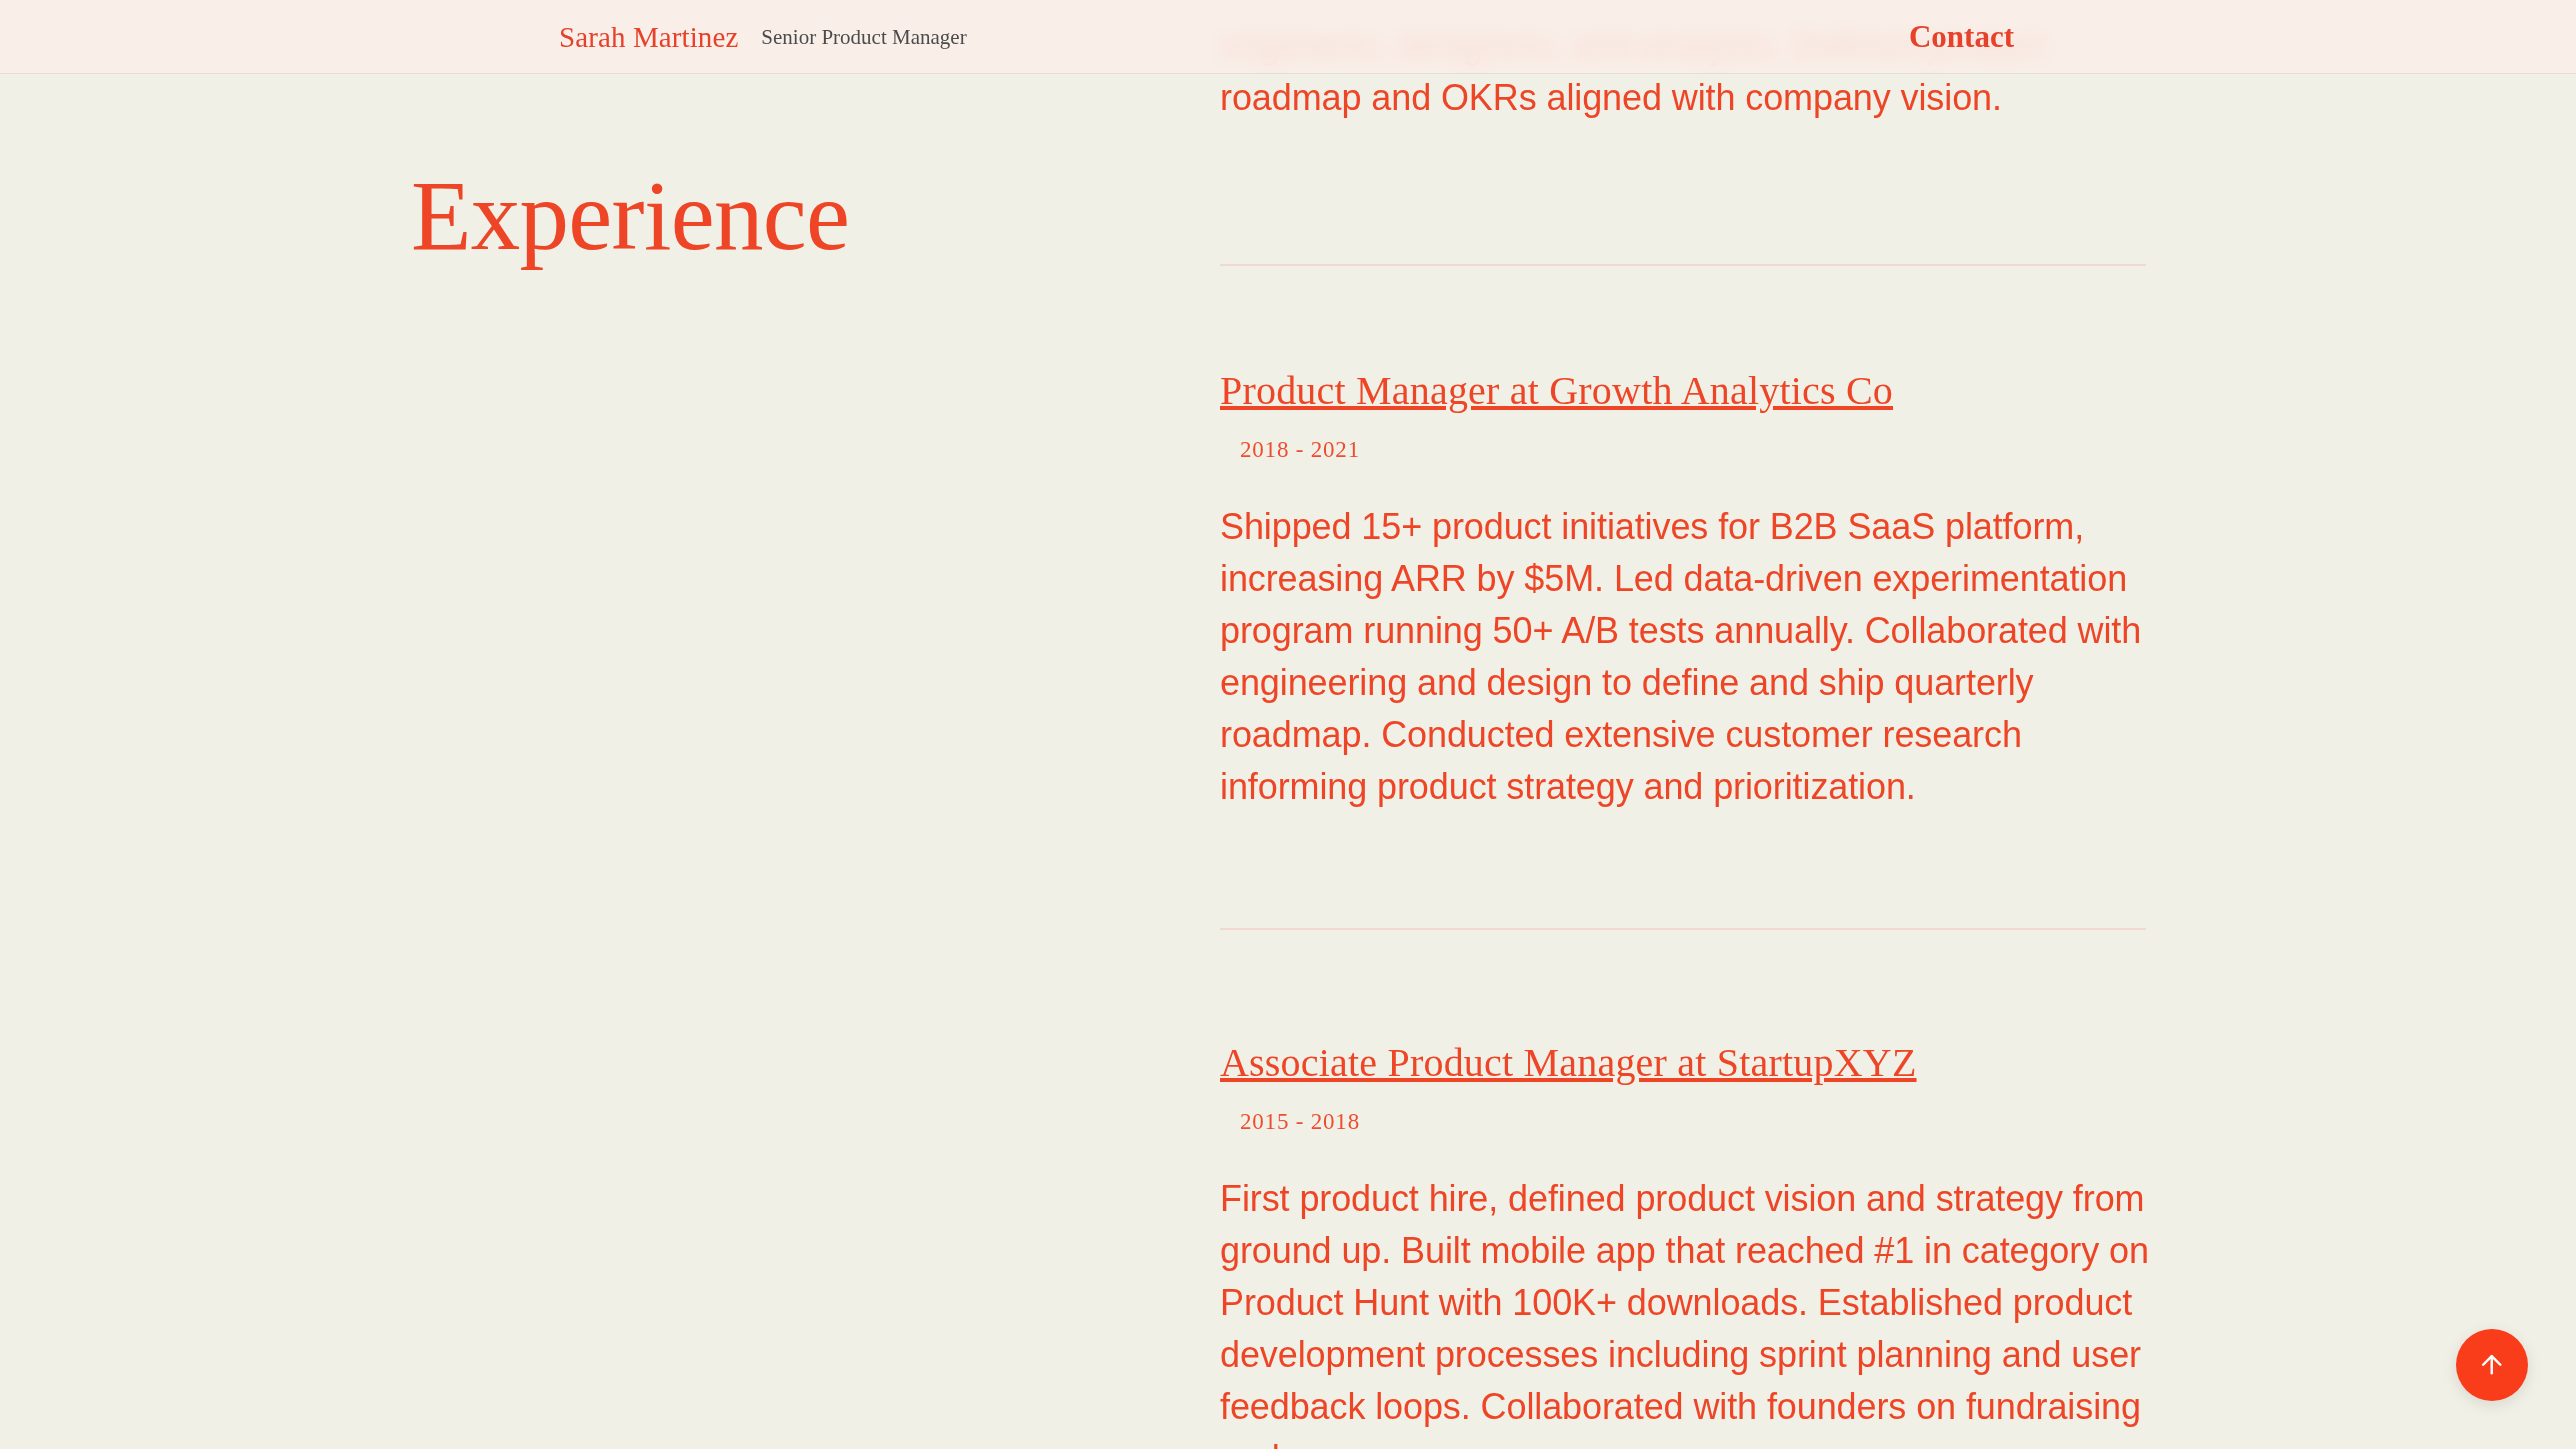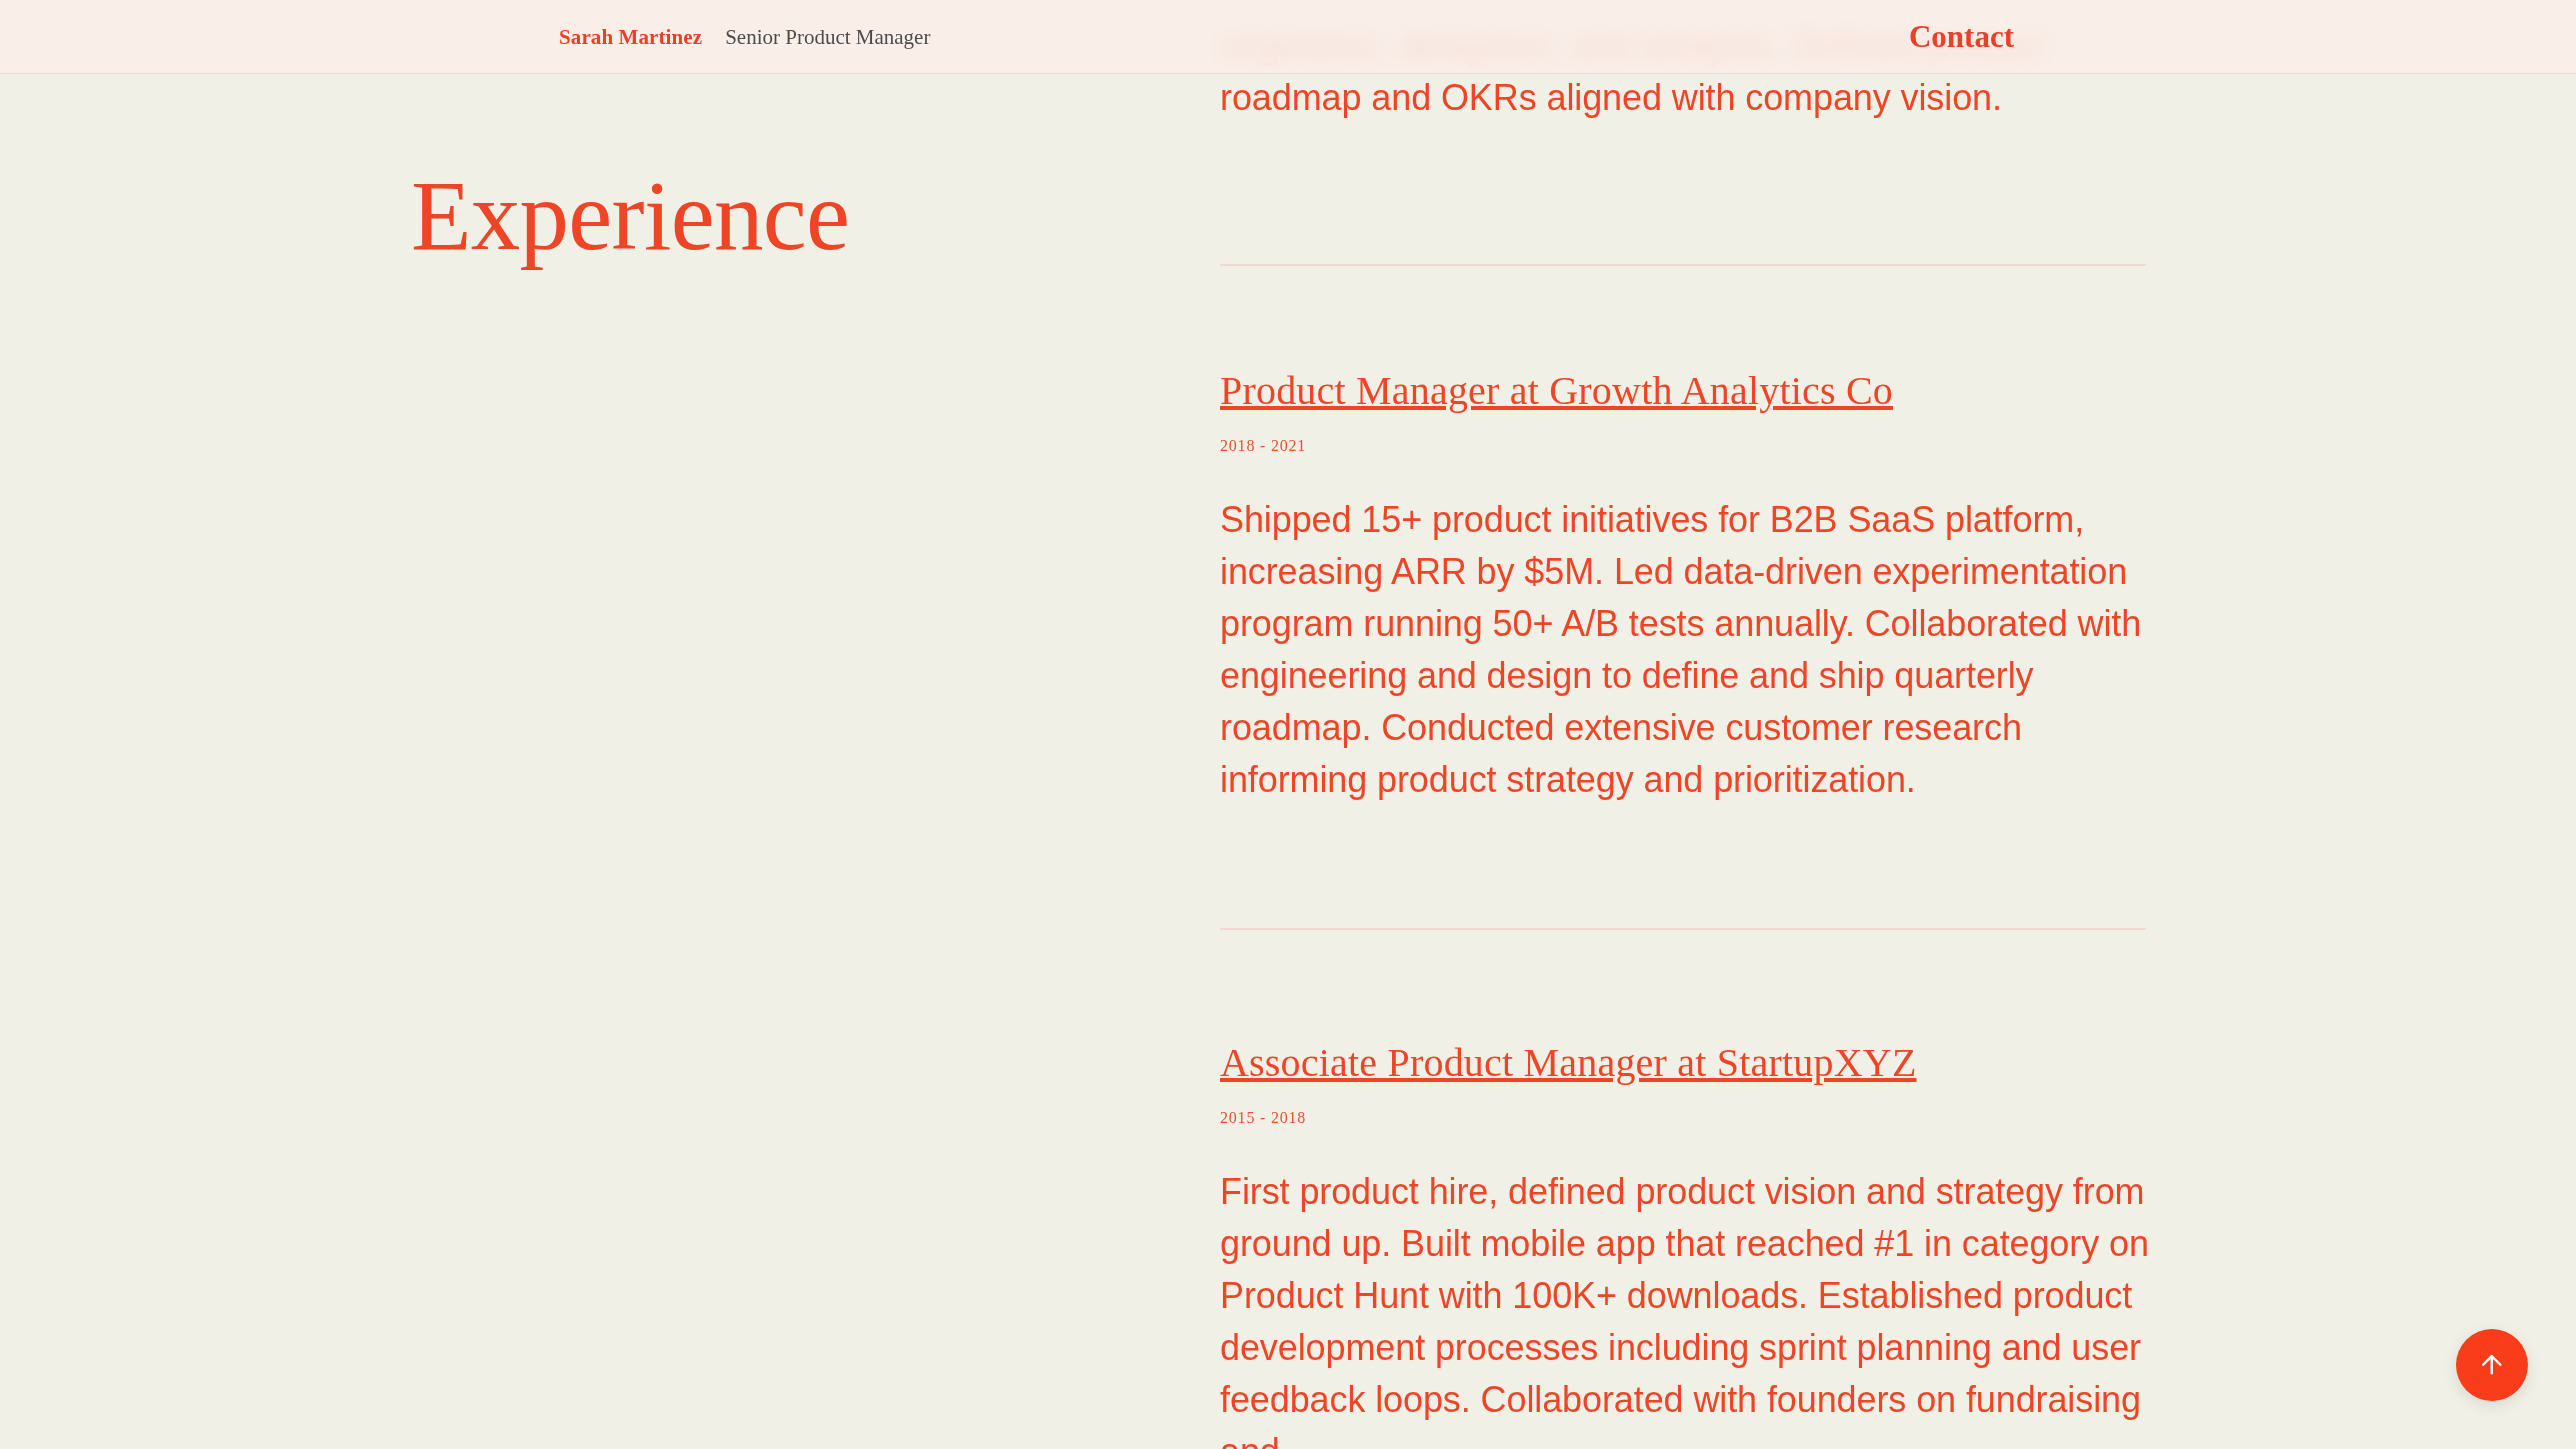--- a/index.html
+++ b/index.html
@@ -19,22 +19,22 @@
     -webkit-backdrop-filter:blur(9.4px);
     border-bottom:1.3px solid #e4ddd4;
     z-index:50;
   }
   .brand-group{
     position:absolute; left:559px; top:0; height:74px;
     display:flex; align-items:center; gap:23px;
   }
   .brand-name{
     font-family:"Liberation Serif", serif;
-    font-weight:700;
-    font-size:21px;
+    font-weight:400;
+    font-size:29px;
     color:#e8412a;
     letter-spacing:0.1px;
     white-space:nowrap;
   }
   .brand-role{
     font-family:"Liberation Serif", serif;
     font-weight:400;
     font-size:21px;
     color:#4b4b4b;
     white-space:nowrap;
@@ -93,26 +93,27 @@
     font-size:40px;
     line-height:1.08;
     color:#ee4526;
     letter-spacing:0.2px;
     white-space:nowrap;
     text-decoration:underline;
   }
   .job-dates{
     font-family:"Liberation Serif", serif;
     font-weight:400;
-    font-size:16px;
+    font-size:23px;
     line-height:1;
     color:#ee4526;
     letter-spacing:0.8px;
     margin-top:25.5px;
     opacity:0.95;
+    margin-left:20px;
   }
   .job-desc{ margin-top:40px; }
 
   
   .scroll-top{
     position:absolute;
     right:48px; bottom:48px;
     width:72px; height:72px;
     border-radius:50%;
     background:#f93c1a;

